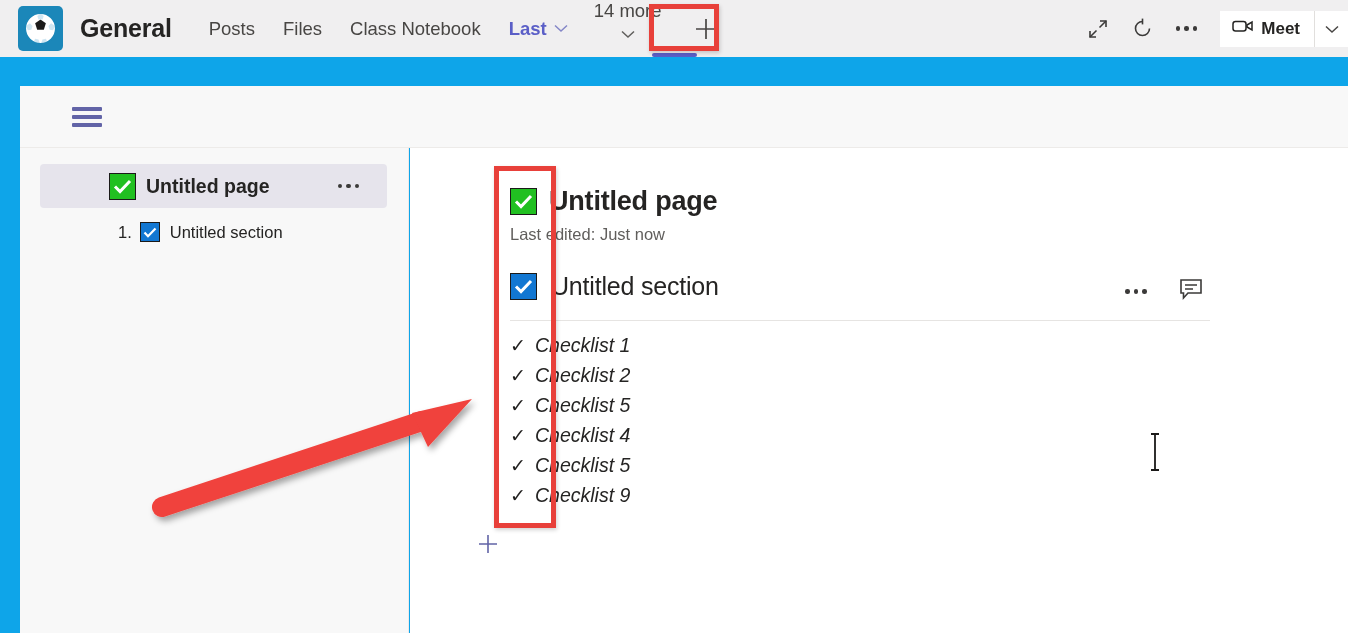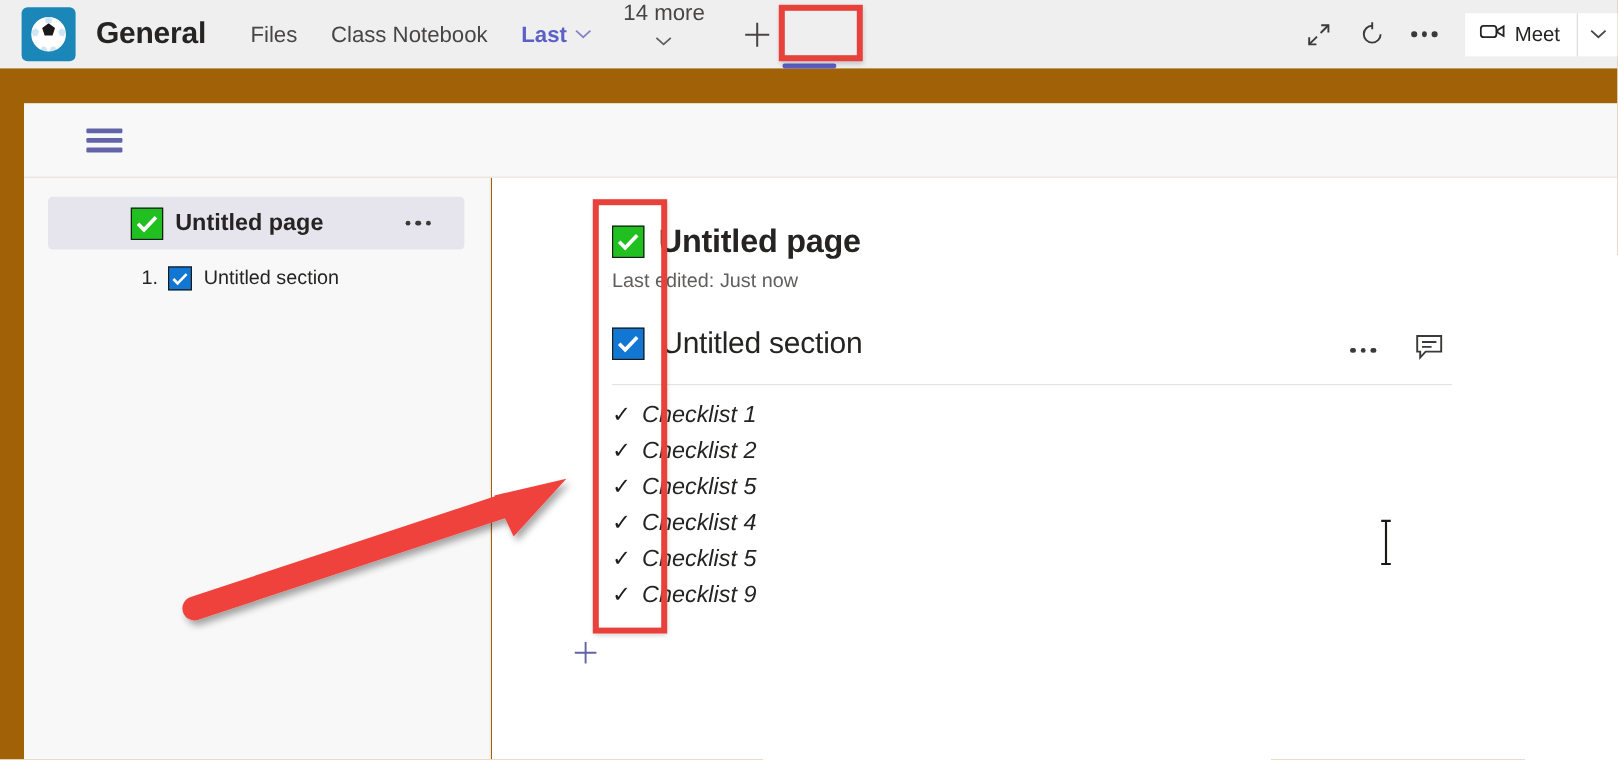--- a/index.html
+++ b/index.html
@@ -2,21 +2,21 @@
 <html><head>
 <meta charset="utf-8">
 <style>
   * { box-sizing: border-box; margin: 0; padding: 0; }
   html, body {
     width: 1348px; height: 633px;
     font-family: "Liberation Sans", sans-serif;
     background: #ffffff;
     overflow: hidden;
   }
-  #app { position: relative; width: 1348px; height: 633px; background: #a16207; }
+  #app { position: relative; width: 1348px; height: 633px; background: #0ea5e9; }
 
   
   .topbar {
     position: absolute; left: 0; top: 0; width: 1348px; height: 57px;
     background: #f0eff0;
     display: flex; align-items: center;
   }
   .team-logo {
     width: 45px; height: 45px; margin-left: 18px; border-radius: 5px;
     background: #1b87b9; position: relative; flex: 0 0 auto;
@@ -36,21 +36,21 @@
   .tab-more { font-size: 18.5px; color: #484644; display: flex; align-items: center;
               padding: 0 12px; height: 57px; white-space: nowrap; cursor: pointer; flex-direction: column; }
   .plus-tab { margin-left: 14px; display: flex; align-items: center; justify-content: center;
               width: 36px; height: 36px; cursor: pointer; }
   .right-tools { margin-left: auto; display: flex; align-items: center; height: 57px; padding-right: 0; }
   .icon-btn { width: 44px; height: 44px; display: flex; align-items: center; justify-content: center; cursor: pointer; }
   .dots-h { display: flex; gap: 4px; align-items: center; }
   .dots-h i { width: 4.5px; height: 4.5px; border-radius: 50%; background: #3b3a39; display: block; }
   .meet-btn {
     height: 36px; background: #ffffff; border: none; display: flex; align-items: center;
-    padding: 0 14px 0 12px; margin-left: 12px; font-size: 17px; font-weight: 400; color: #252423;
+    padding: 0 14px 0 12px; margin-left: 12px; font-size: 17px; font-weight: 700; color: #252423;
     cursor: pointer; gap: 7px; white-space: nowrap;
   }
   .meet-split {
     height: 36px; width: 34px; background: #ffffff; display: flex; align-items: center; justify-content: center;
     border-left: 1px solid #e1dfdd; cursor: pointer;
   }
   .tab-underline {
     position: absolute; left: 652px; top: 53px; width: 45px; height: 4px;
     background: #5b5fc7; border-radius: 2px;
   }
@@ -138,20 +138,23 @@
         <path d="M9.4 29.3l1.3-3.3 3.4 0.6 1.1 3.4-2.4 1.3z" fill="#cfe6f2"></path>
         <path d="M22.6 29.3l-3.4 2-2.4-1.3 1.1-3.4 3.4-0.6z" fill="#cfe6f2"></path>
         <circle cx="16" cy="16" r="15" fill="none" stroke="#1b87b9" stroke-width="2"></circle>
       </svg>
     </div>
 
     <div class="team-title">General</div>
 
     <div class="tabs">
       <div class="tab">
+        <span>Posts</span>
+      </div>
+      <div class="tab">
         <span>Files</span>
       </div>
       <div class="tab">
         <span>Class Notebook</span>
       </div>
       <div class="tab active">
         <span>Last</span>
         <span class="chev">
           <svg width="14" height="9" viewBox="0 0 14 9">
               <path d="M1 1.5 L7 7 L13 1.5" fill="none" stroke="#8486c7" stroke-width="1.5"></path>

